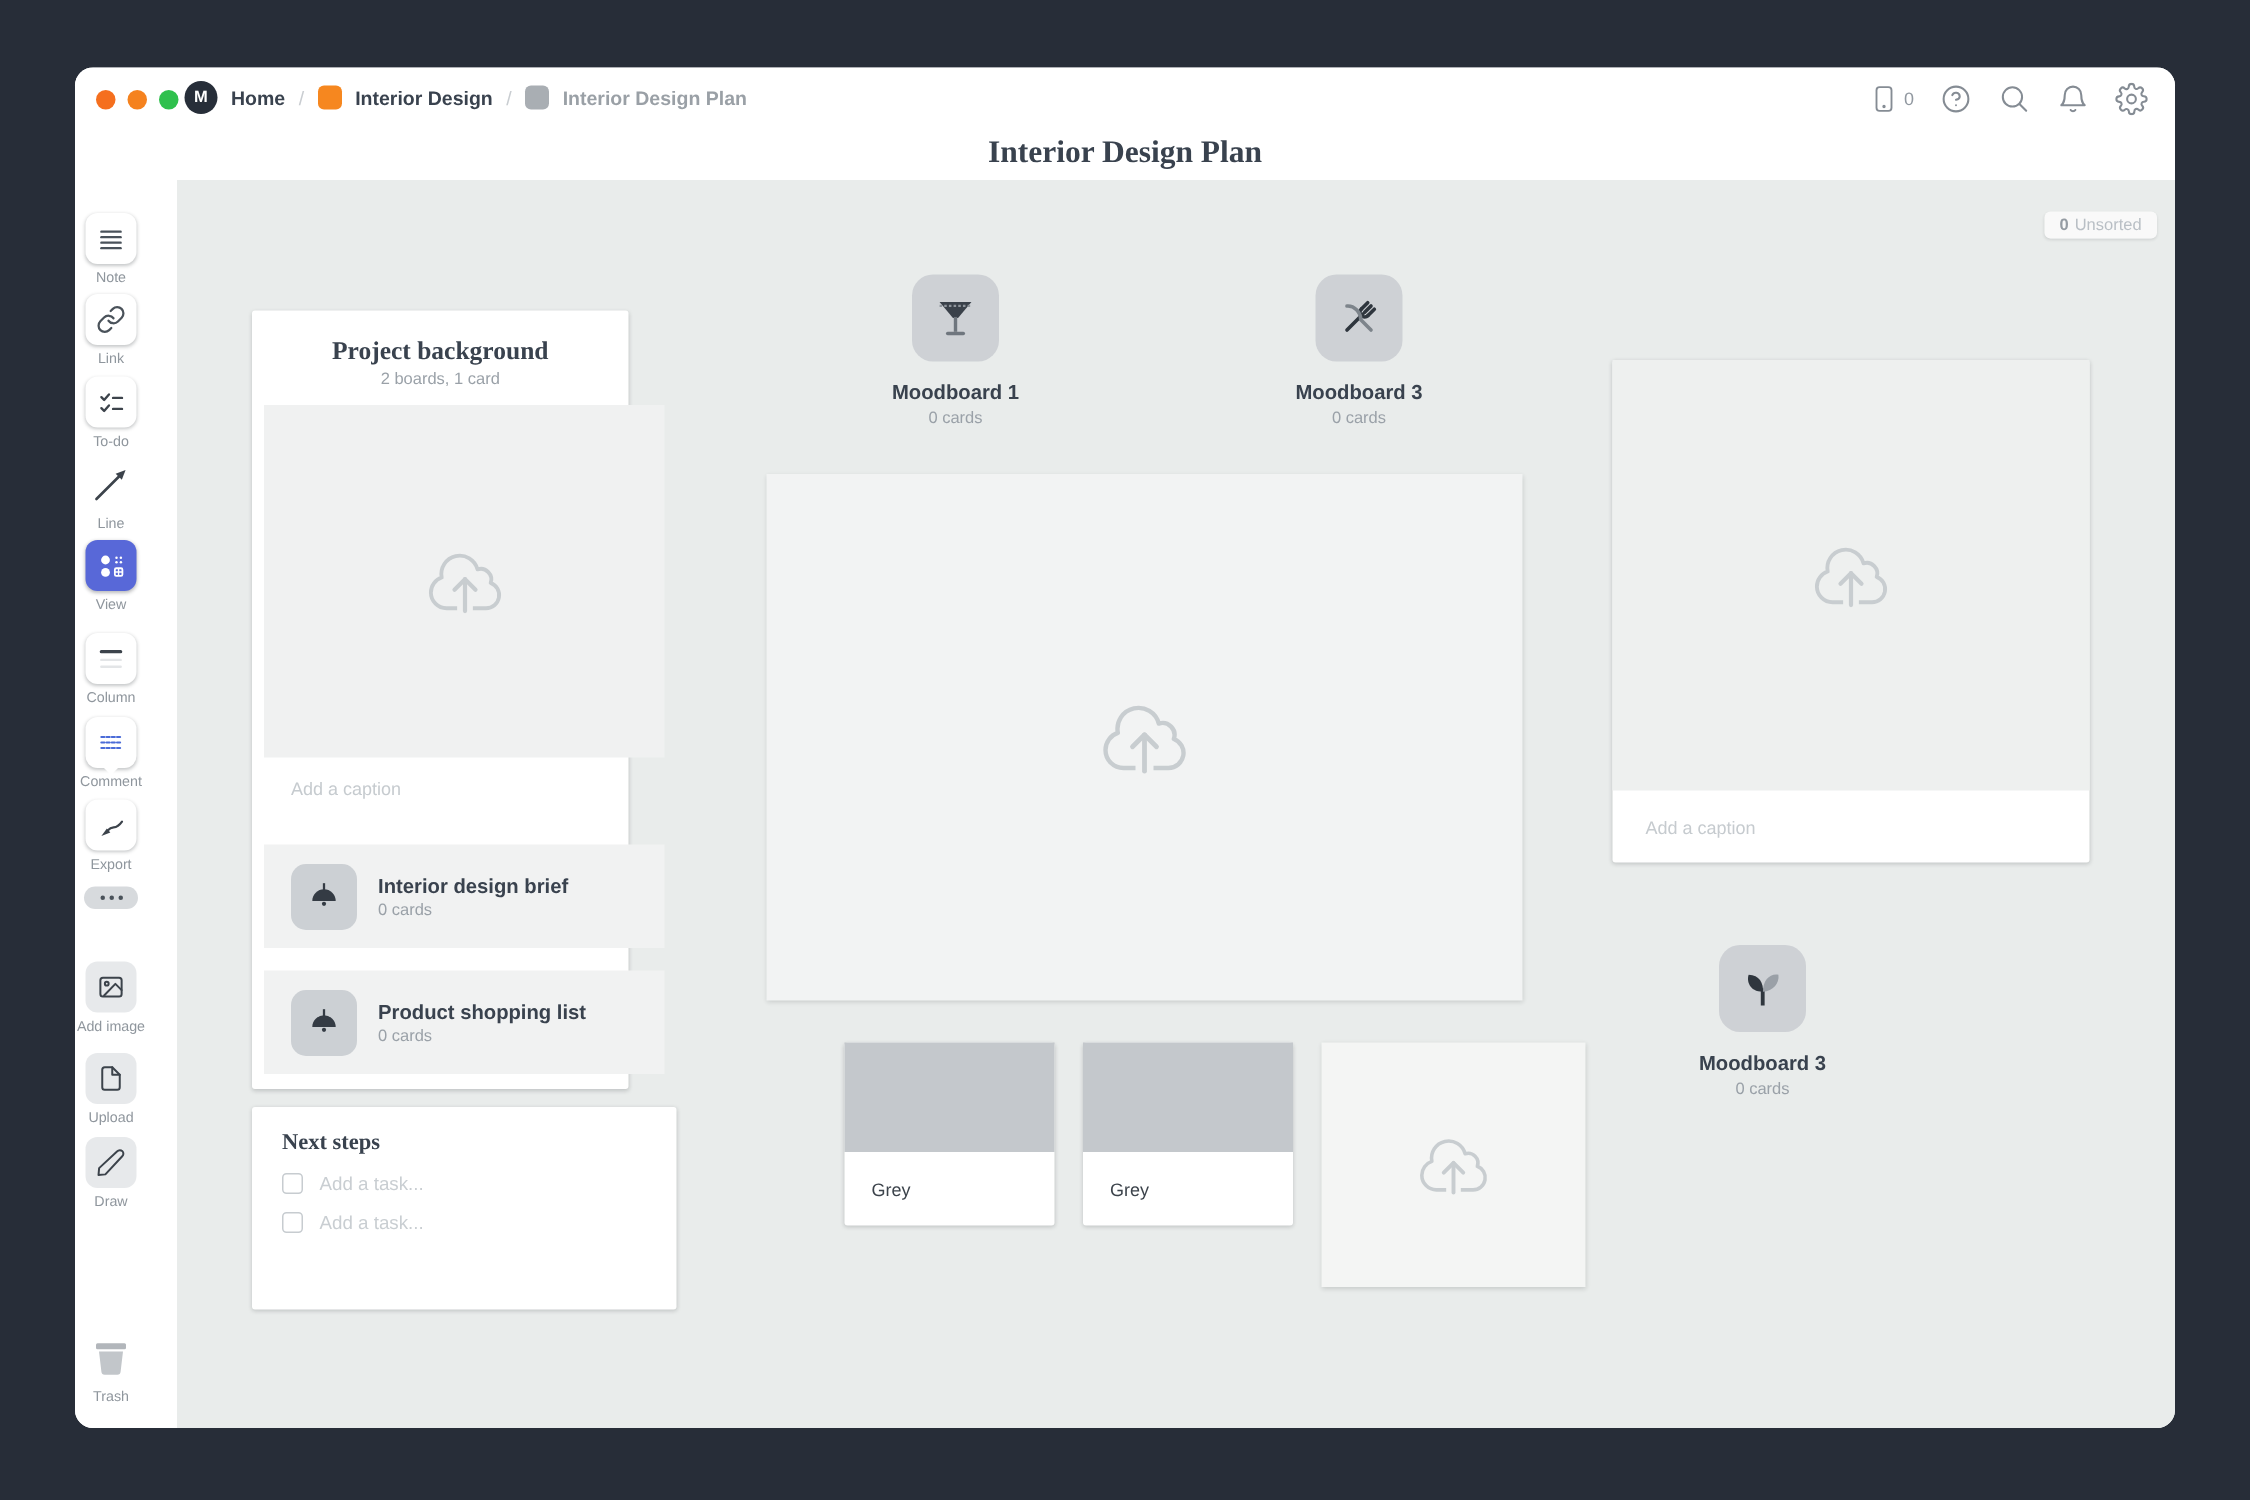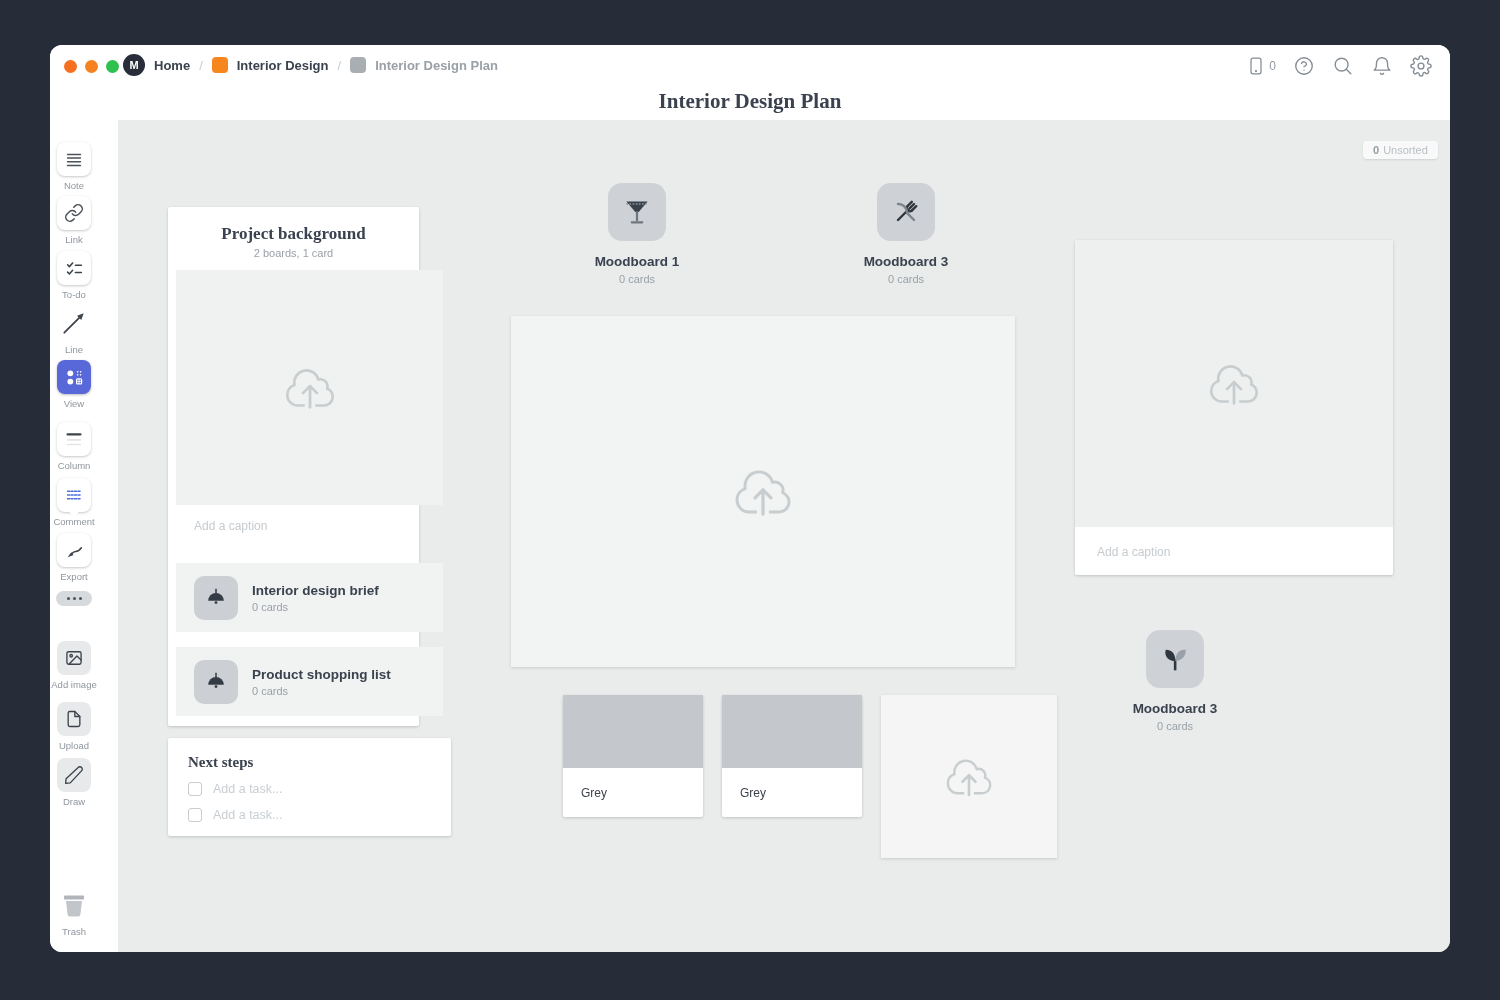--- a/index.html
+++ b/index.html
@@ -363,21 +363,21 @@
             <circle cx="12" cy="16.2" r="1.3" fill="#343b44"></circle>
           </svg>
         </div>
         <div class="btxt">
           <div class="btitle">Product shopping list</div>
           <div class="bcount">0 cards</div>
         </div>
       </div>
     </div>
 
-    <div class="card" style="left:50px; top:618px; width:283px; height:98px;">
+    <div class="card" style="left:50px; top:618px; width:283px; height:135px;">
       <div class="ns-title">Next steps</div>
       <div class="task" style="top:44px">
         <span class="checkbox"></span>
         <span class="task-ph">Add a task...</span>
       </div>
       <div class="task" style="top:70px">
         <span class="checkbox"></span>
         <span class="task-ph">Add a task...</span>
       </div>
     </div>

